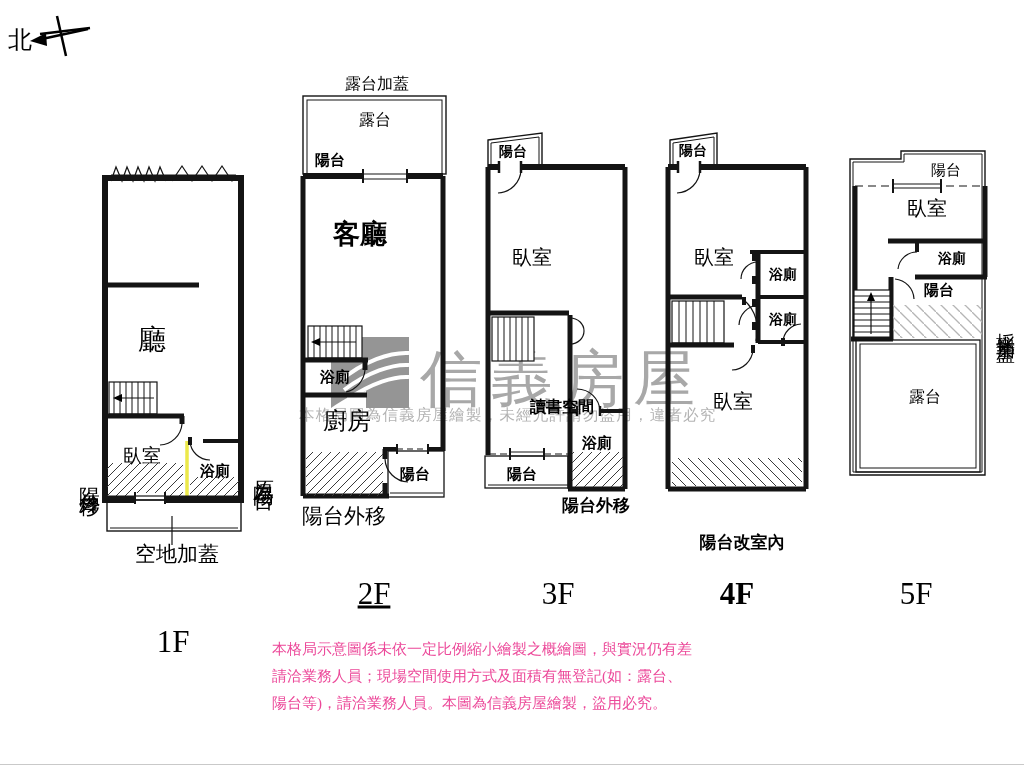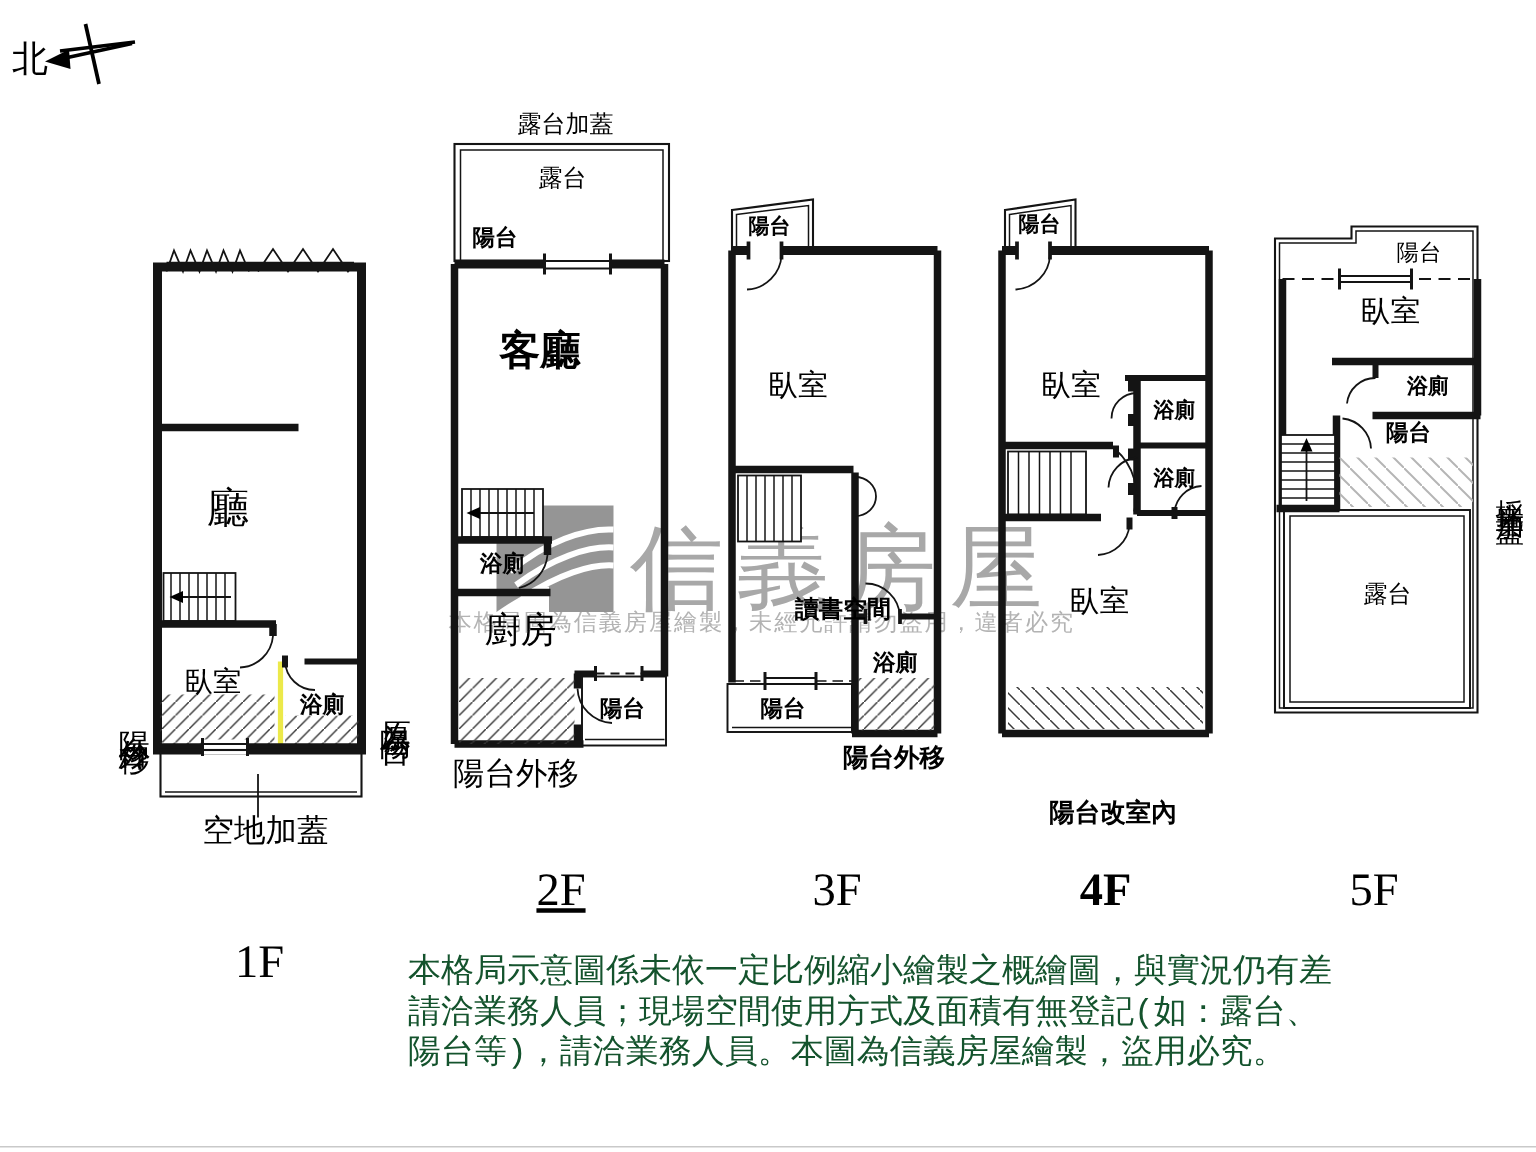--- a/index.html
+++ b/index.html
@@ -8,21 +8,21 @@
   #plan-svg{position:absolute;left:0;top:0;z-index:2;}
   .lbl{position:absolute;transform:translate(-50%,-50%);white-space:nowrap;color:#000;
        z-index:3;font-family:"Liberation Serif","DejaVu Serif",serif;line-height:1;}
   .b{font-weight:bold;}
   .vert{writing-mode:vertical-rl;text-orientation:upright;letter-spacing:3px;}
   .flnum{font-size:31px;}
   .wm{position:absolute;z-index:1;font-family:"Liberation Serif","DejaVu Serif",serif;}
   #wm-brand{left:420px;top:337px;font-size:62px;letter-spacing:9px;color:#a8a8a8;}
   #wm-notice{left:299px;top:405px;font-size:15.5px;letter-spacing:1.2px;color:#b3b3b3;}
   #disclaimer{position:absolute;left:272px;top:636px;width:660px;z-index:3;
-              font-size:22px;line-height:26.8px;color:#14532d;font-family:Liberation Mono, monospace;}
+              font-size:15px;line-height:26.8px;color:#ec4899;}
   #bottom-edge{position:absolute;left:0;top:764px;width:1024px;height:1px;background:#c9c9c9;z-index:4;}
 </style>
 </head>
 <body>
 
 <div id="canvas">
 
   <div class="wm" id="wm-brand">信義房屋</div>
   <div class="wm" id="wm-notice">本格局圖為信義房屋繪製，未經允許請勿盜用，違者必究</div>
 

